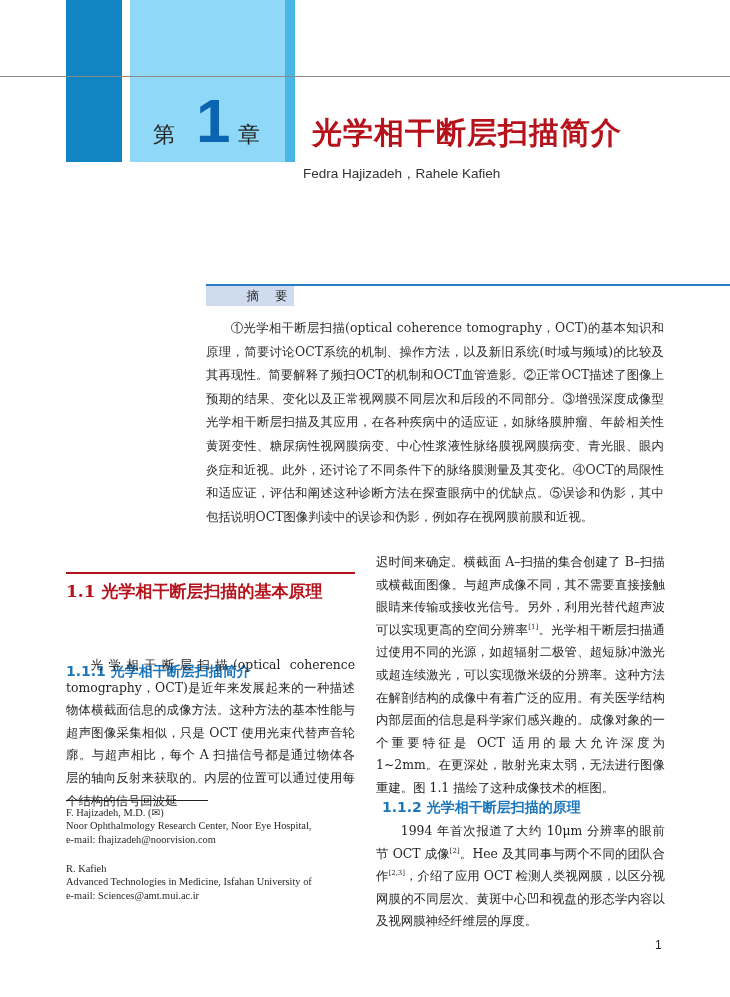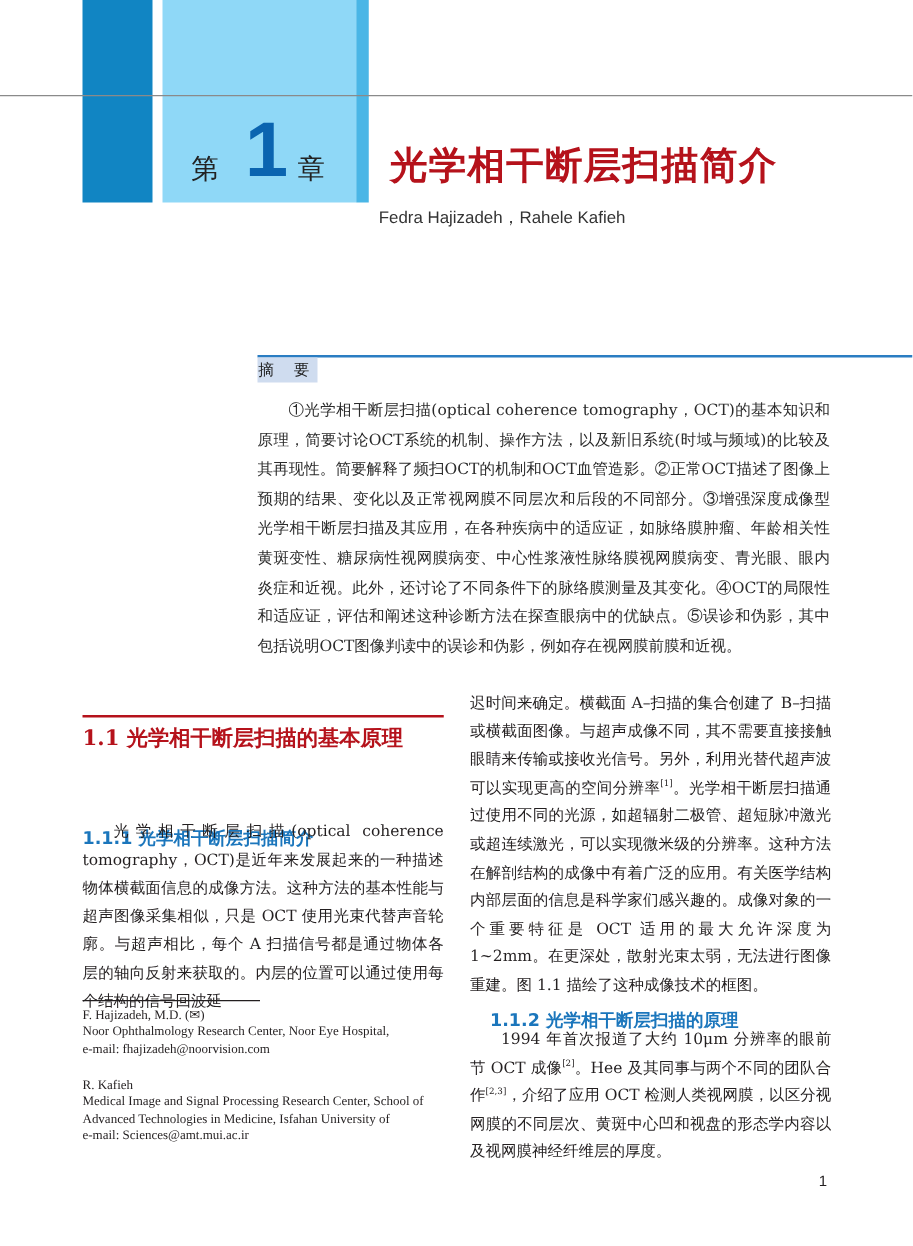--- a/index.html
+++ b/index.html
@@ -18,21 +18,21 @@
   .ch-post { left: 238px; top: 120px; font-family: "DejaVu Sans", sans-serif; font-size: 22px; color: #222; }
 
   .ch-title { left: 312px; top: 113px; font-family: "DejaVu Sans", sans-serif; font-weight: bold;
               font-size: 30px; letter-spacing: 1px; color: #b5121b; line-height: 40px; }
   .authors { left: 303px; top: 165px; font-family: "Liberation Sans", sans-serif; font-size: 13.5px; color: #333; }
 
   
   .abs-rule { left: 206px; top: 284px; width: 524px; height: 2px; background: #2a7dc2; }
   .abs-tag { left: 206px; top: 286px; width: 48px; height: 20px; background: #cfdcef;
              font-family: "DejaVu Sans", sans-serif; font-size: 12.5px; line-height: 20px;
-             text-align: center; letter-spacing: 6px; color: #222; }
+             text-align: center; letter-spacing: 6px; color: #222; padding-left: 40px; }
   .abs-body { left: 206px; top: 316px; width: 458px; font-size: 12.4px; line-height: 23.6px;
               text-align: justify; color: #2b2b2b; }
   .abs-body p { margin: 0; text-indent: 2em; }
 
   
   .col { font-size: 12.4px; line-height: 22.6px; text-align: justify; color: #231f20; }
   .col p { margin: 0; }
   .indent { text-indent: 2em; }
 
   .sec-rule { left: 66px; top: 572px; width: 289px; height: 2px; background: #b5121b; }
@@ -83,32 +83,31 @@
 <h3 class="abs sub-h sub1" style="margin:0">1.1.1 光学相干断层扫描简介</h3>
 
 <div class="abs col left-body">
   <p class="indent">光学相干断层扫描(optical coherence tomography，OCT)是近年来发展起来的一种描述物体横截面信息的成像方法。这种方法的基本性能与超声图像采集相似，只是 OCT 使用光束代替声音轮廓。与超声相比，每个 A 扫描信号都是通过物体各层的轴向反射来获取的。内层的位置可以通过使用每个结构的信号回波延</p>
 </div>
 
 <div class="abs col right-body-1">
   <p><span>迟时间来确定。横截面 A–扫描的集合创建了 B–扫描或横截面图像。与超声成像不同，其不需要直接接触眼睛来传输或接收光信号。另外，利用光替代超声波可以实现更高的空间分辨率</span><sup>[1]</sup><span>。光学相干断层扫描通过使用不同的光源，如超辐射二极管、超短脉冲激光或超连续激光，可以实现微米级的分辨率。这种方法在解剖结构的成像中有着广泛的应用。有关医学结构内部层面的信息是科学家们感兴趣的。成像对象的一个重要特征是 OCT 适用的最大允许深度为 1~2mm。在更深处，散射光束太弱，无法进行图像重建。图 1.1 描绘了这种成像技术的框图。</span></p>
 </div>
 
-<h3 class="abs sub-h sub2" style="margin:16px">1.1.2 光学相干断层扫描的原理</h3>
+<h3 class="abs sub-h sub2" style="margin:6px">1.1.2 光学相干断层扫描的原理</h3>
 
 <div class="abs col right-body-2">
   <p class="indent"><span>1994 年首次报道了大约 10μm 分辨率的眼前节 OCT 成像</span><sup>[2]</sup><span>。Hee 及其同事与两个不同的团队合作</span><sup>[2,3]</sup><span>，介绍了应用 OCT 检测人类视网膜，以区分视网膜的不同层次、黄斑中心凹和视盘的形态学内容以及视网膜神经纤维层的厚度。</span></p>
 </div>
 
 <div class="abs fn-rule"></div>
 <div class="abs fn fn1">
   <div>F. Hajizadeh, M.D. (✉)</div>
   <div>Noor Ophthalmology Research Center, Noor Eye Hospital,</div>
   <div>e-mail: fhajizadeh@noorvision.com</div>
 </div>
 <div class="abs fn fn2">
   <div>R. Kafieh</div>
-  <div>Medical Image and Signal Processing Research Center, School of</div>
   <div>Advanced Technologies in Medicine, Isfahan University of</div>
   <div>e-mail: Sciences@amt.mui.ac.ir</div>
 </div>
 
 <div class="abs page-num">1</div>
 
 </body></html>

